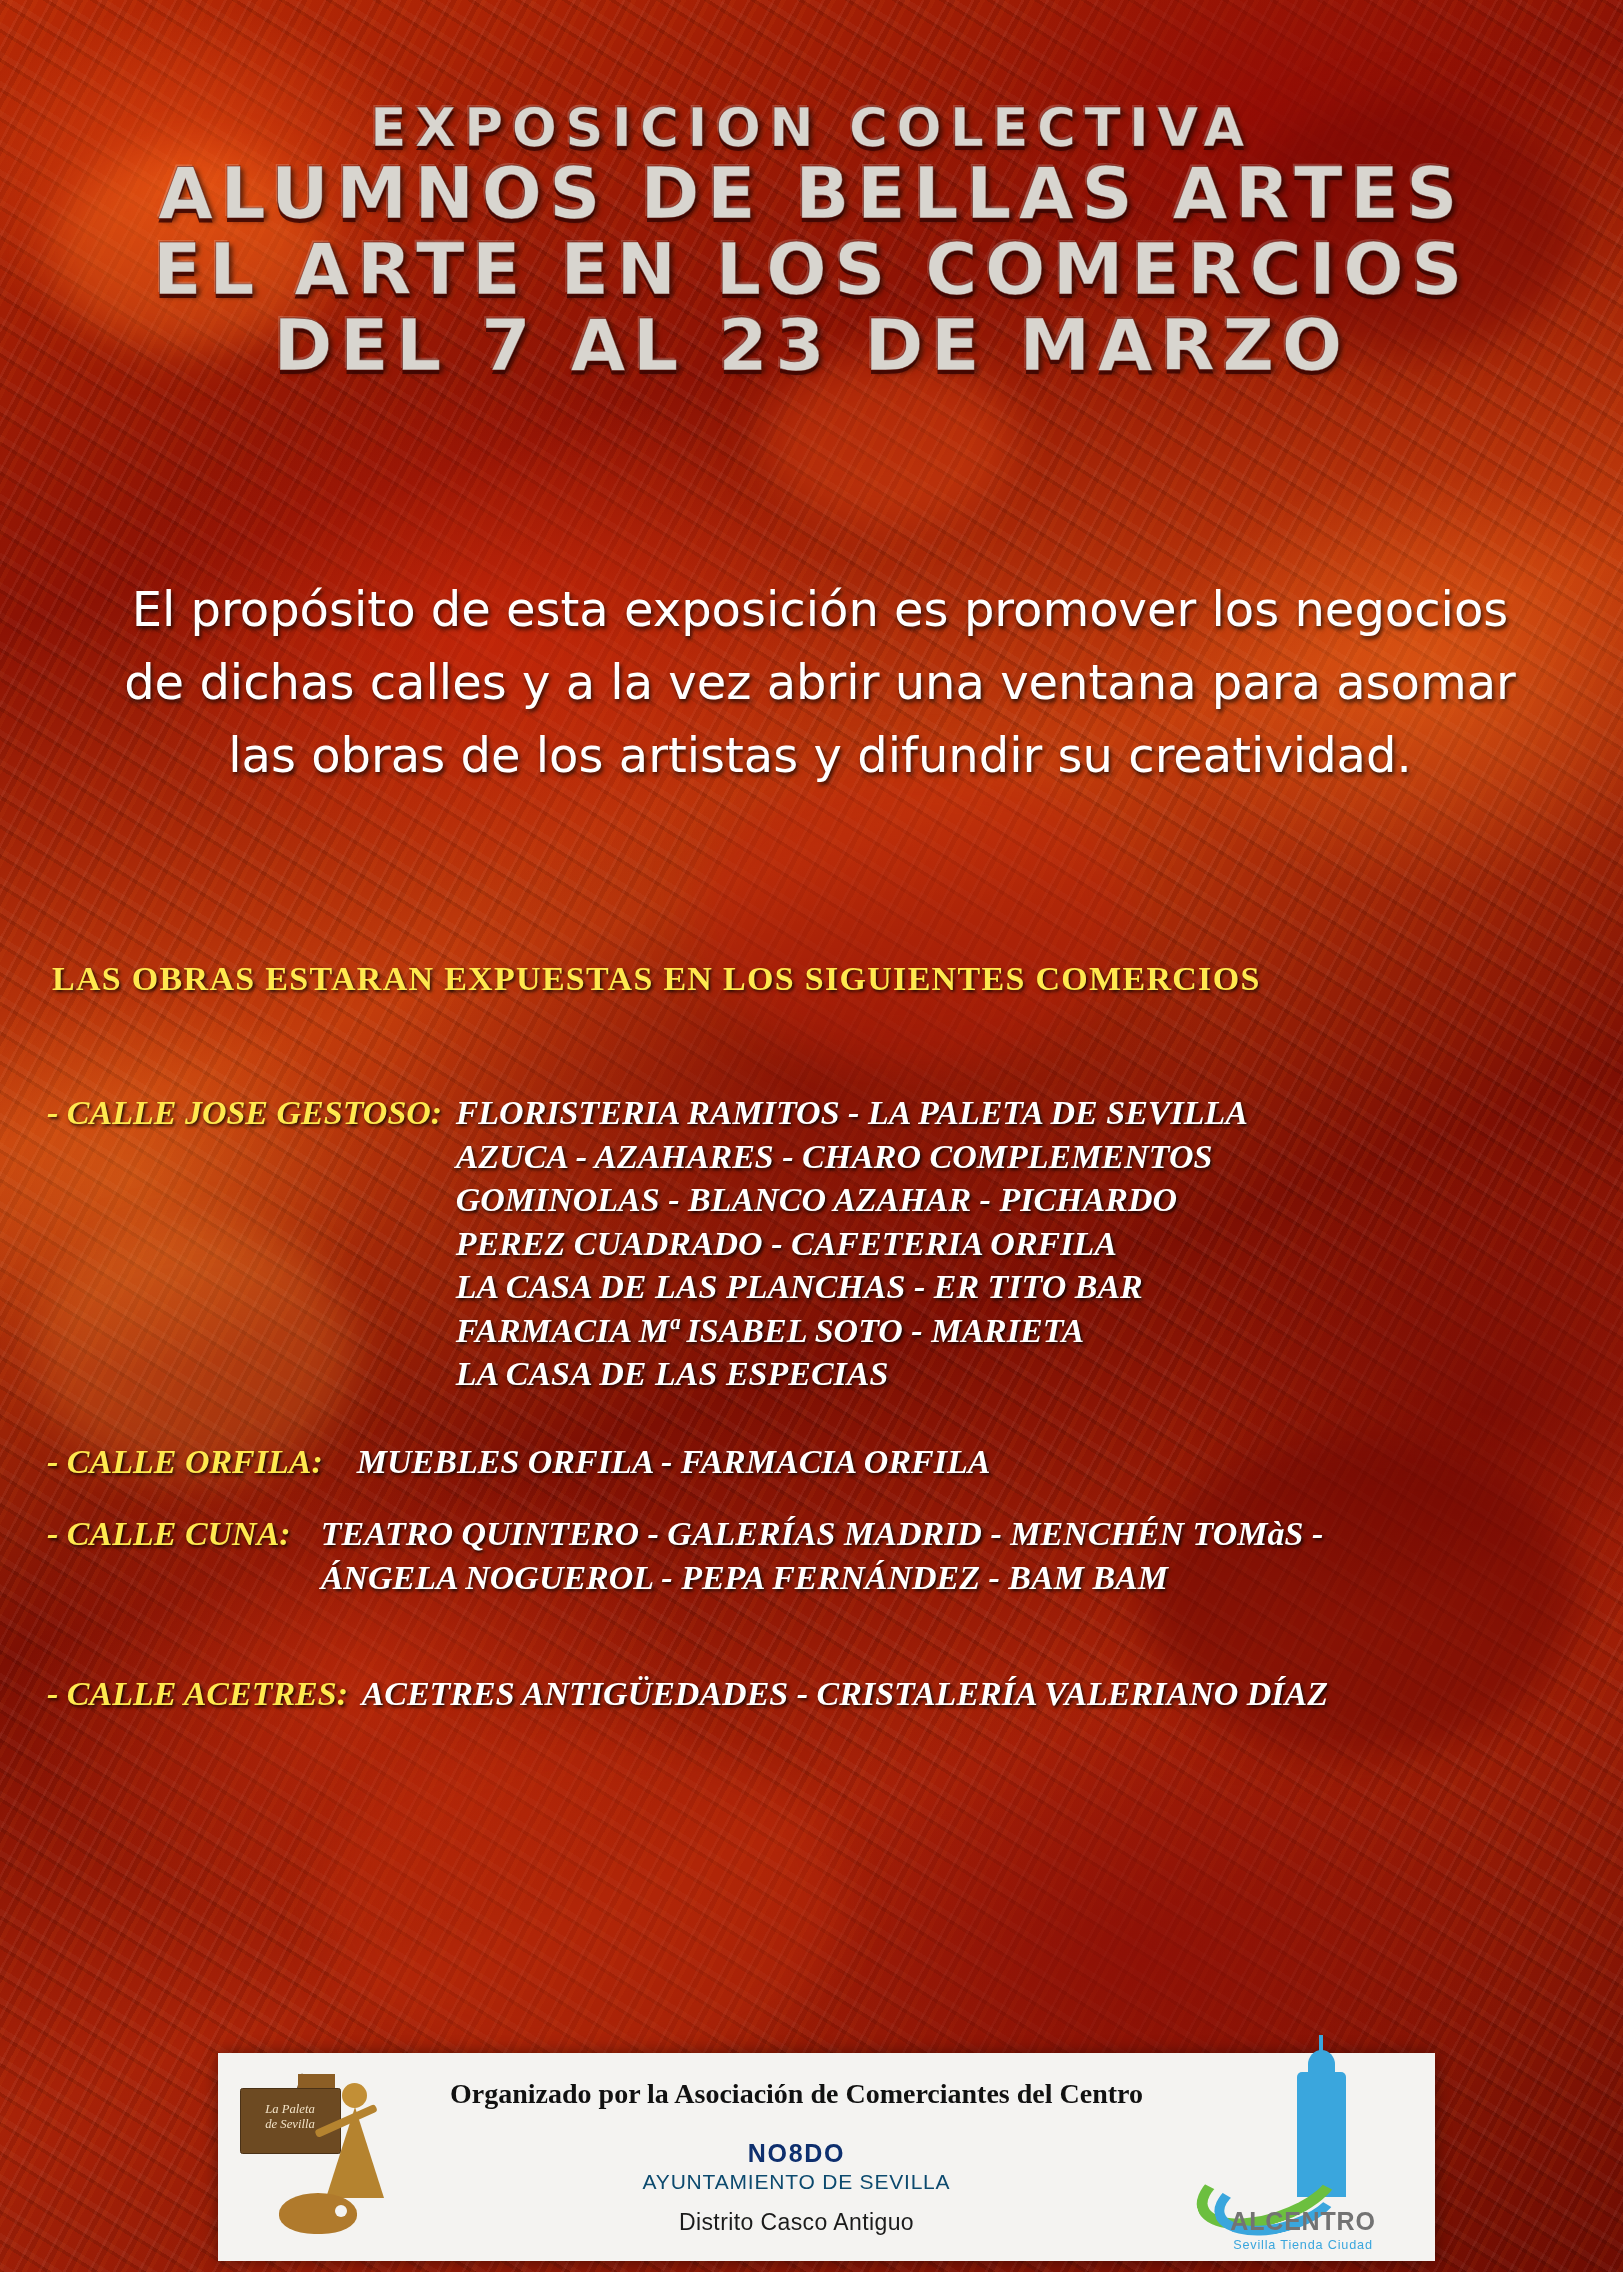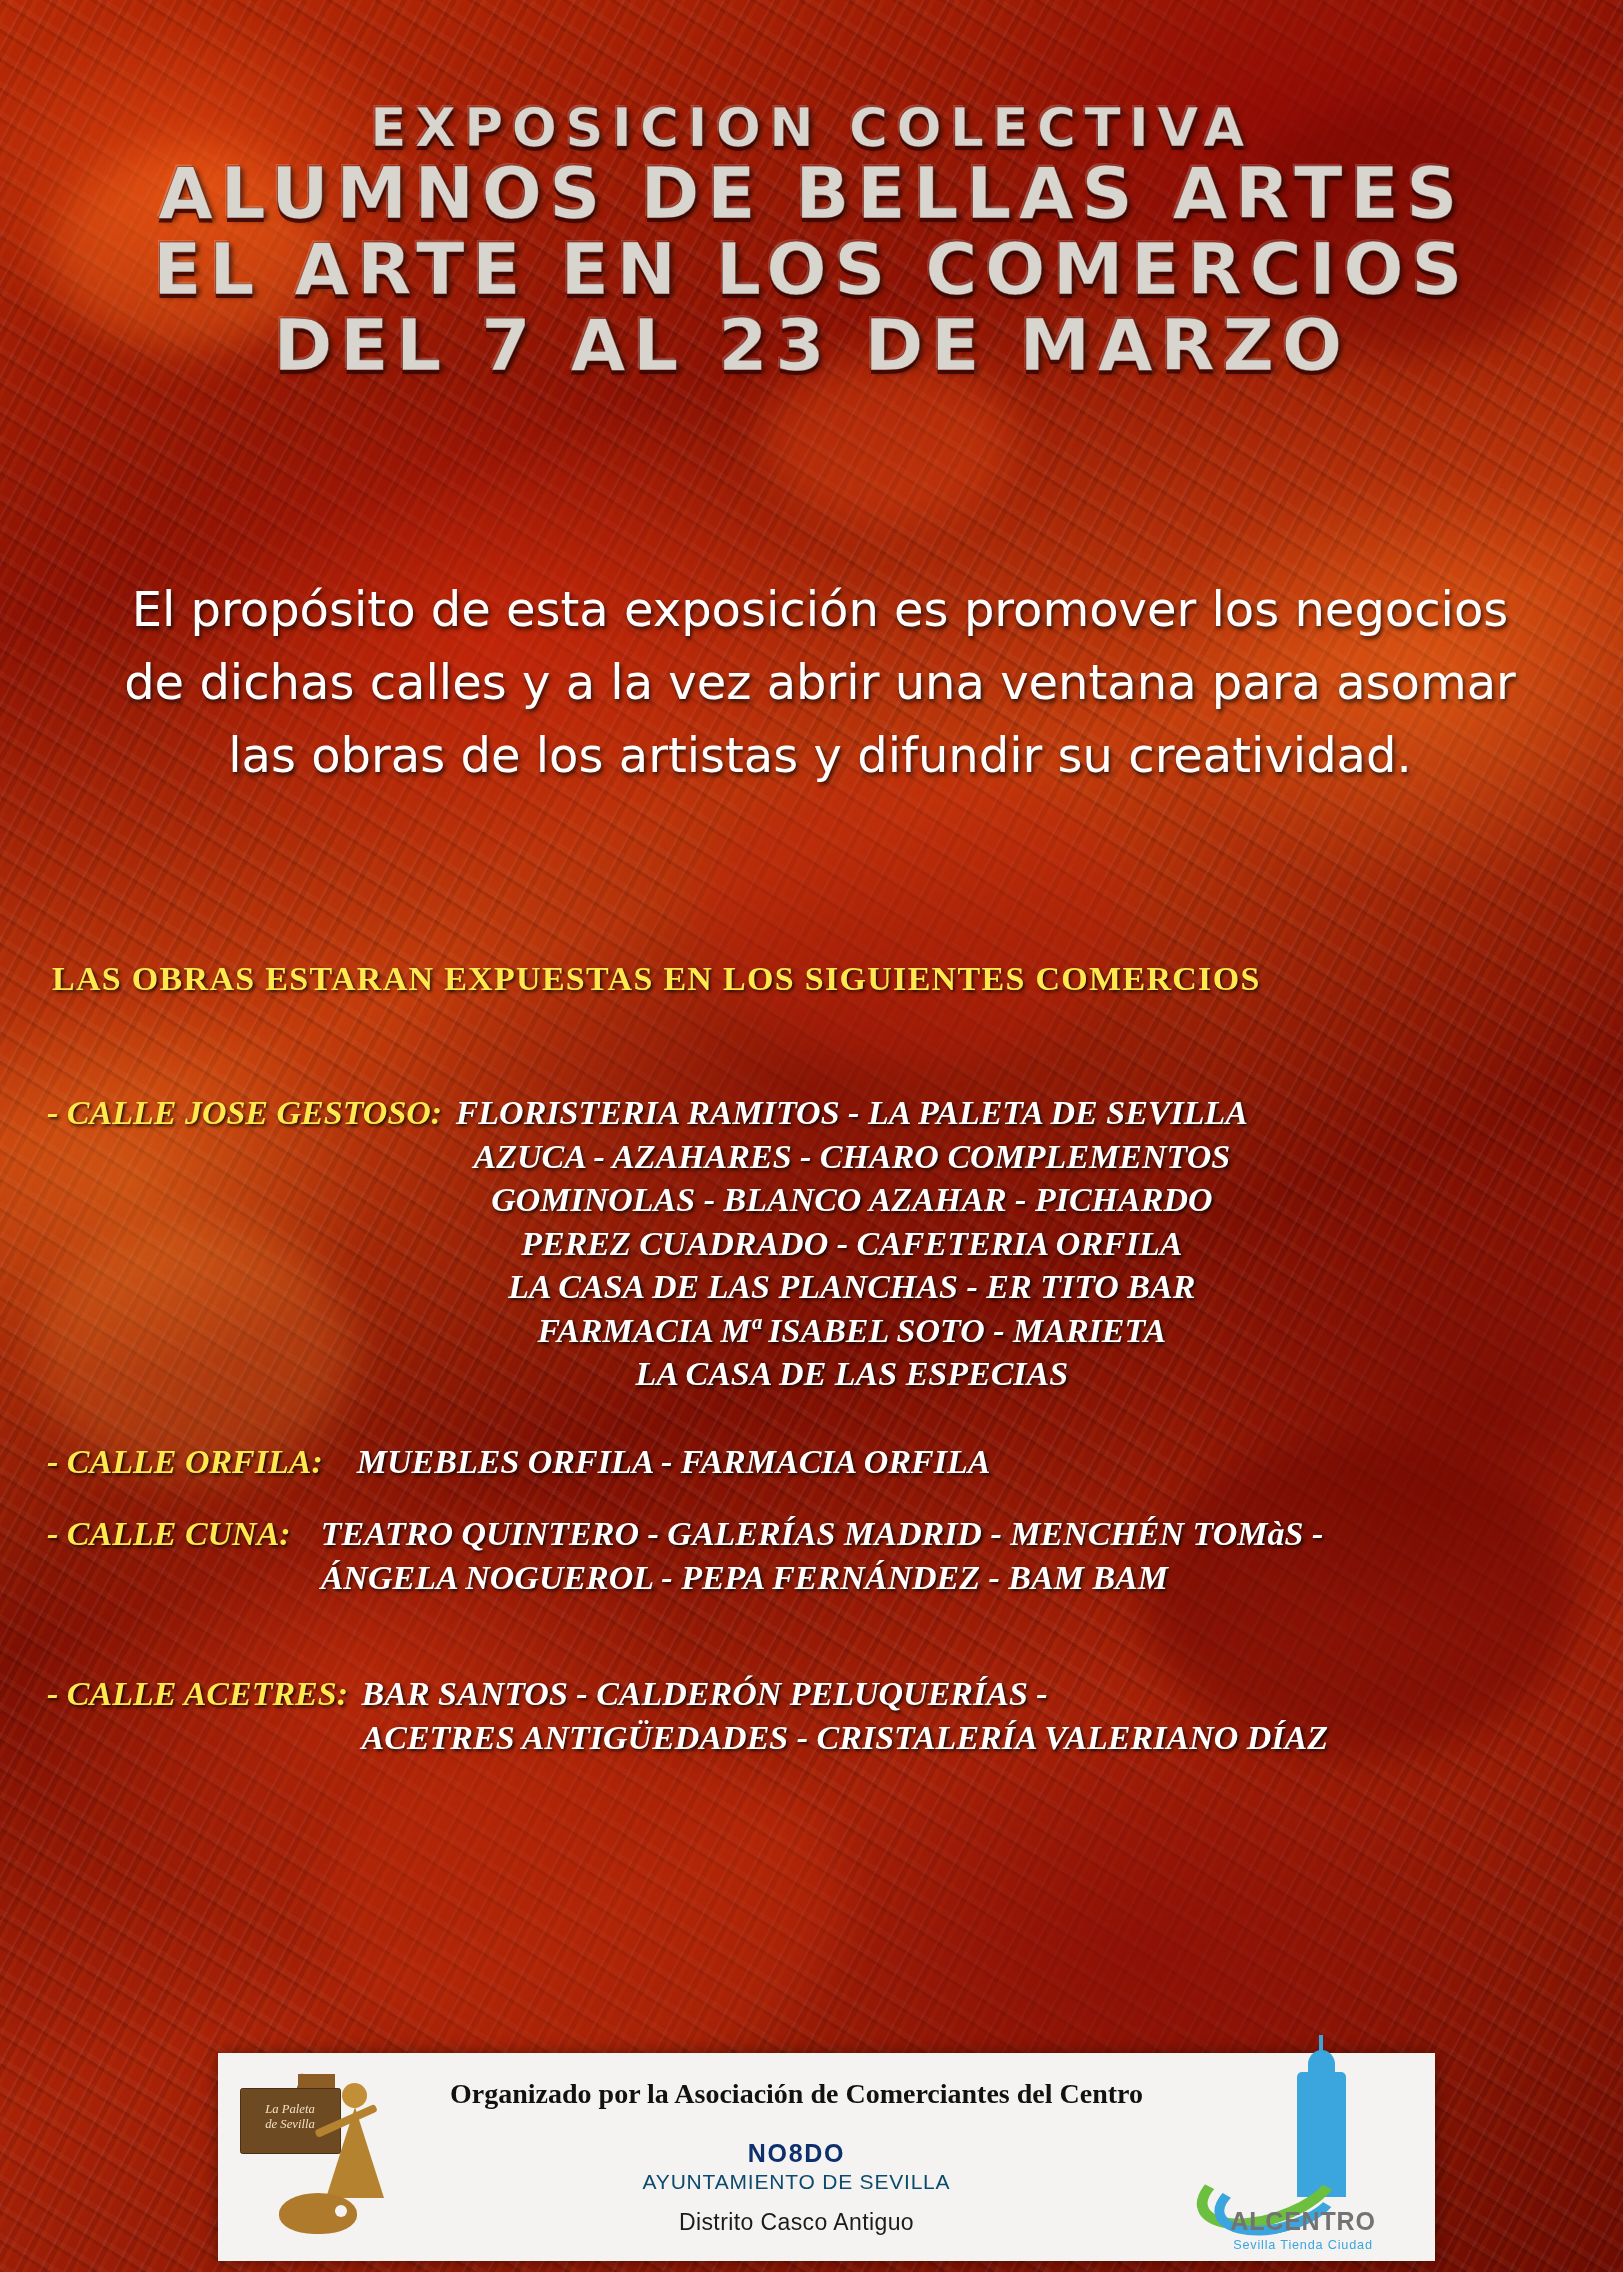--- a/index.html
+++ b/index.html
@@ -133,21 +133,21 @@
     font-weight: bold;
     font-size: 34px;
     color: #ffffff;
     text-shadow: 1.7px 1.7px 3.4px rgba(0,0,0,0.85);
     line-height: 1.28;
     margin-left: 13.5px;
   }
   .street-shops div { white-space: nowrap; }
 
   
-  #group-gestoso { margin-bottom: 44px; text-align: center; }
+  #group-gestoso { margin-bottom: 44px; }
   #group-orfila  { margin-bottom: 29px; }
   #group-cuna    { margin-bottom: 73px; }
 
   
   #footer {
     position: absolute;
     left: 218px;
     top: 2053px;
     width: 1217px;
     height: 208px;
@@ -409,21 +409,20 @@
             <div>TEATRO QUINTERO - GALERÍAS MADRID - MENCHÉN TOMàS -</div>
             <div>ÁNGELA NOGUEROL -  PEPA FERNÁNDEZ - BAM BAM</div>
           </div>
         </div>
       </div>
 
       <div class="street-group" id="group-acetres">
         <div class="street-row">
           <div class="street-name">- CALLE ACETRES:</div>
           <div class="street-shops">
-            <div>BAR SANTOS - CALDERÓN PELUQUERÍAS -</div>
             <div>ACETRES ANTIGÜEDADES - CRISTALERÍA VALERIANO DÍAZ</div>
           </div>
         </div>
       </div>
 
     </div>
 
     <div id="footer">
 
       <div id="footer-left">

